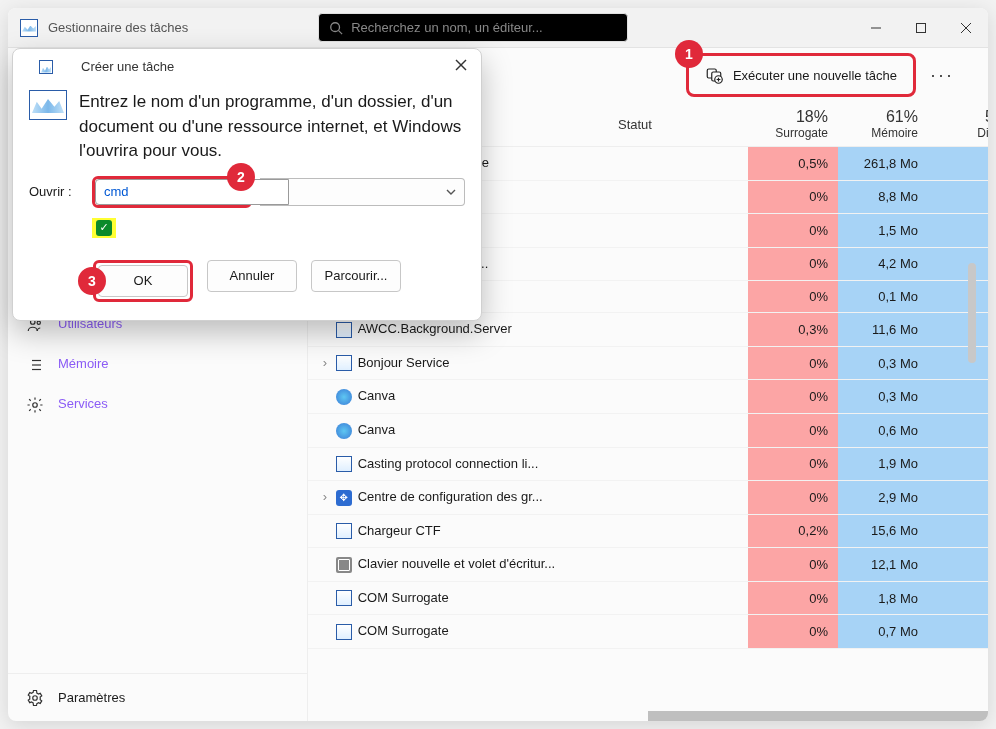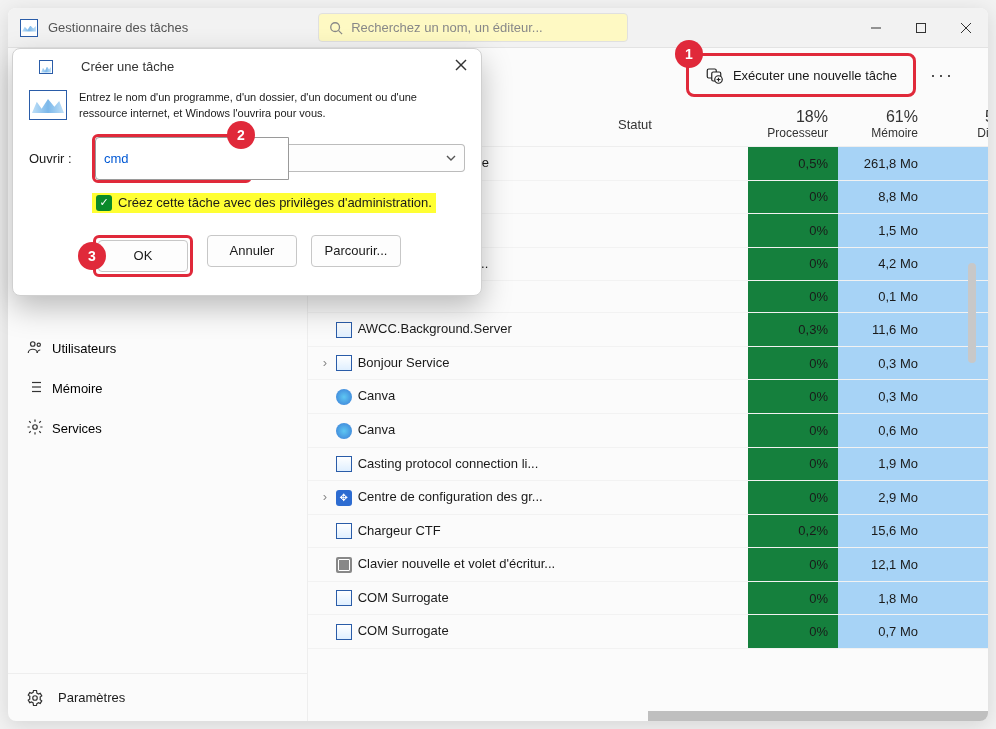--- a/index.html
+++ b/index.html
@@ -42,21 +42,21 @@
   }
   .app-icon::before {
     content: ""; position: absolute;
     left: 1px; right: 1px; top: 6px; height: 6px;
     background: linear-gradient(90deg,#bfe0f8,#7cb8ea,#bfe0f8);
     clip-path: polygon(0 100%, 20% 20%, 40% 70%, 60% 0, 80% 50%, 100% 10%, 100% 100%);
   }
   .app-title { color: #555; font-size: 13px; }
   .search-wrap {
     margin-left: 120px;
-    background: #fef9c3;
+    background: #000000;
     border: 1px solid #e0e0e0;
     border-radius: 4px;
     padding: 6px 10px;
     width: 310px;
     display: flex; align-items: center; gap: 8px;
     color: #888;
   }
   .search-wrap svg { width: 14px; height: 14px; }
   .win-controls { margin-left: auto; display: flex; }
   .win-btn {
@@ -71,23 +71,23 @@
   .sidebar {
     width: 300px;
     border-right: 1px solid #eee;
     padding-top: 8px;
     position: relative;
     display: flex;
     flex-direction: column;
   }
   .side-items { flex: 1; }
   .side-item {
-    display: flex; align-items: flex-end; gap: 8px;
+    display: flex; align-items: flex-start; gap: 14px;
     height: 40px; padding: 0 18px;
-    color: #000000;
+    color: #8b5cf6;
     cursor: pointer;
   }
   .side-item svg { width: 18px; height: 18px; }
   .side-footer {
     border-top: 1px solid #eee;
     height: 48px;
     display: flex; align-items: center; gap: 14px;
     padding: 0 18px;
   }
   
@@ -130,21 +130,21 @@
   .col-status { width: 140px; }
   .col-num { width: 90px; text-align: right; }
   thead .two-line .pct { font-size: 16px; display:block; text-align:right;}
   thead .two-line .lbl { font-size: 12px; display:block; text-align:right;}
   tbody td {
     padding: 8px 10px;
     border-bottom: 1px solid #f2f2f2;
     white-space: nowrap; overflow: hidden; text-overflow: ellipsis;
     font-size: 13px;
   }
-  tbody td.hi-cpu { background: #15803d; text-align: right;}
+  tbody td.hi-cpu { background: #fca5a5; text-align: right;}
   tbody td.hi-mem { background: #a7d3f6; text-align: right;}
   tbody td.hi-disk{ background: #a7d3f6; text-align: right;}
   .expander {
     display:inline-block; width:14px; color:#888; text-align:center;
   }
   .proc-icon {
     display:inline-block; width:16px; height:16px; vertical-align:middle;
     margin-right:6px;
   }
   .proc-icon.app { border:1px solid #2a5ca8; background:linear-gradient(#fff,#dfefff); }
@@ -176,26 +176,26 @@
     display:flex; align-items:center; padding: 10px 14px;
     font-size:13px; color:#333;gap:20px;
   }
   .dlg-title .close { margin-left:auto; cursor:pointer; }
   .dlg-body { padding: 6px 16px 18px 16px; }
   .dlg-row1 { display:flex; gap:12px; align-items:flex-start; }
   .dlg-icon { width:38px; height:30px; border:1px solid #2a5ca8; background:#fff; position:relative; flex-shrink:0;}
   .dlg-icon::before{content:"";position:absolute;left:2px;right:2px;top:8px;height:14px;
     background:linear-gradient(90deg,#bfe0f8,#7cb8ea,#bfe0f8);
     clip-path:polygon(0 100%,15% 20%,30% 70%,50% 0,70% 55%,85% 15%,100% 100%);}
-  .dlg-msg { font-size:11px; line-height:1.45; }
+  .dlg-msg { font-size:17px; line-height:1.45; }
   .dlg-row2 { display:flex; align-items:center; gap:8px; margin-top:12px; position:relative;}
   .dlg-label { width:55px; }
   .annot-box-2 { border:3px solid #e0293a; border-radius:6px; position:relative;}
   .dlg-input {
-    flex:1; height:43px; padding:2px 8px;
+    flex:1; height:26px; padding:2px 8px;
     border:1px solid #9a9a9a; border-radius:4px 0 0 4px;
     font-size:13px; color:#0058d4; background:#fff;
   }
   .dlg-combo-ext {
     flex:1; height:28px; border:1px solid #bcbcbc; border-left:none;
     border-radius:0 4px 4px 0; background:#fdfdfd;
     display:flex; align-items:center; justify-content:flex-end; padding-right:8px;
     color:#555;
   }
   .badge-2 { top:-16px; right:-6px; }
@@ -329,21 +329,21 @@
             <col class="col-num">
               <col class="col-num">
               <col class="col-num">
           </colgroup>
           <thead>
             <tr>
               <th></th>
               <th><span>Statut</span></th>
               <th class="two-line right">
                 <span class="pct">18%</span>
-                <span class="lbl">Processeur</span>
+                <span class="lbl">Surrogate</span>
               </th>
               <th class="two-line right">
                 <span class="pct">61%</span>
                 <span class="lbl">Mémoire</span>
               </th>
               <th class="two-line right">
                 <span class="pct">5%</span>
                 <span class="lbl">Disqu</span>
               </th>
             </tr>
@@ -489,21 +489,20 @@
         <input class="dlg-input" value="cmd" style="">
       </div>
       <div class="dlg-combo-ext">
         <svg width="10" height="10" viewBox="0 0 10 10">
             <path d="M1 3l4 4 4-4" fill="none" stroke="#555" stroke-width="1.4"></path>
           </svg>
       </div>
     </div>
     <div class="dlg-check-row">
       <span class="chk">✓</span>
-      <span>Créez cette tâche avec des privilèges d'administration.</span>
     </div>
     <div class="dlg-buttons">
       <div class="annot-box-3">
         <span class="badge badge-3">3</span>
         <div class="dlg-btn">
             <span>OK</span>
           </div>
       </div>
       <div class="dlg-btn">
           <span>Annuler</span>

